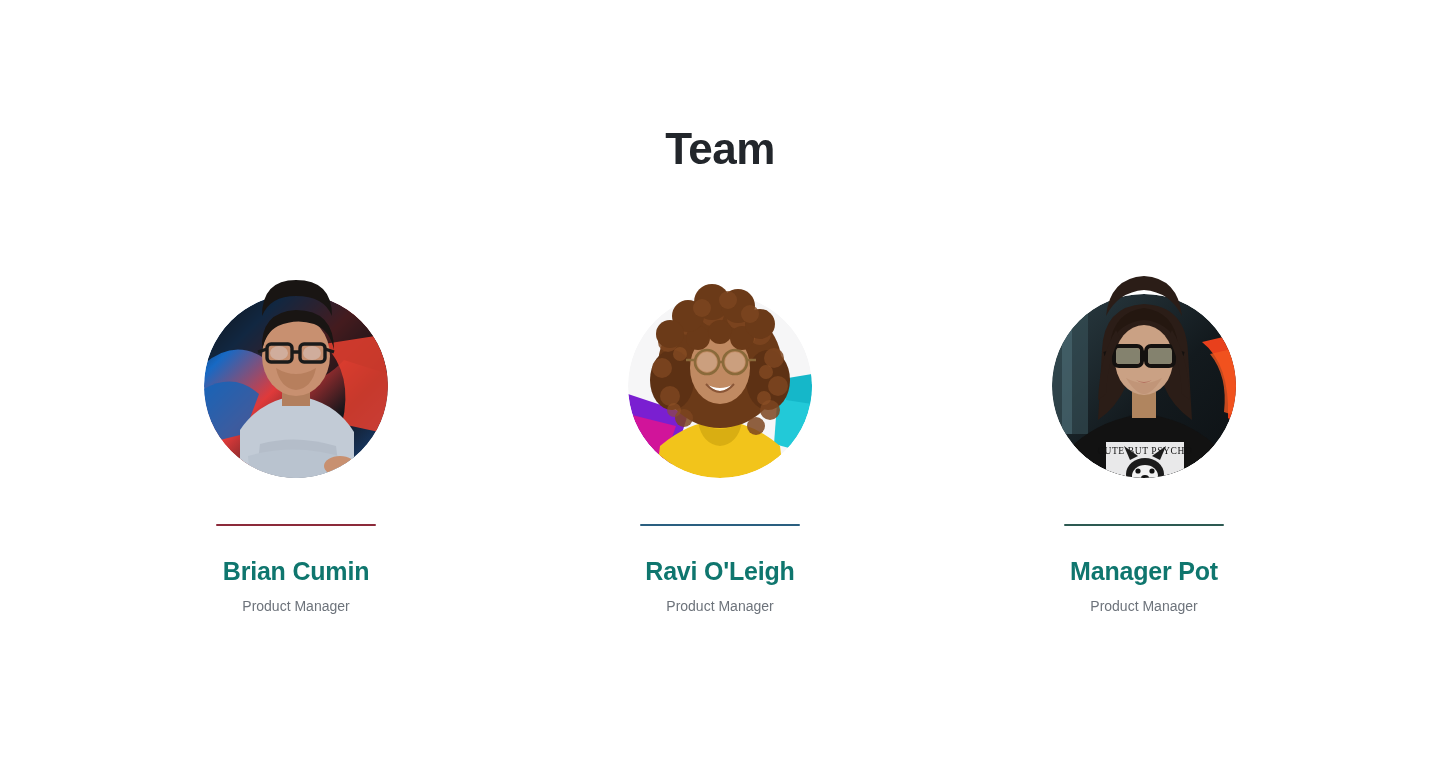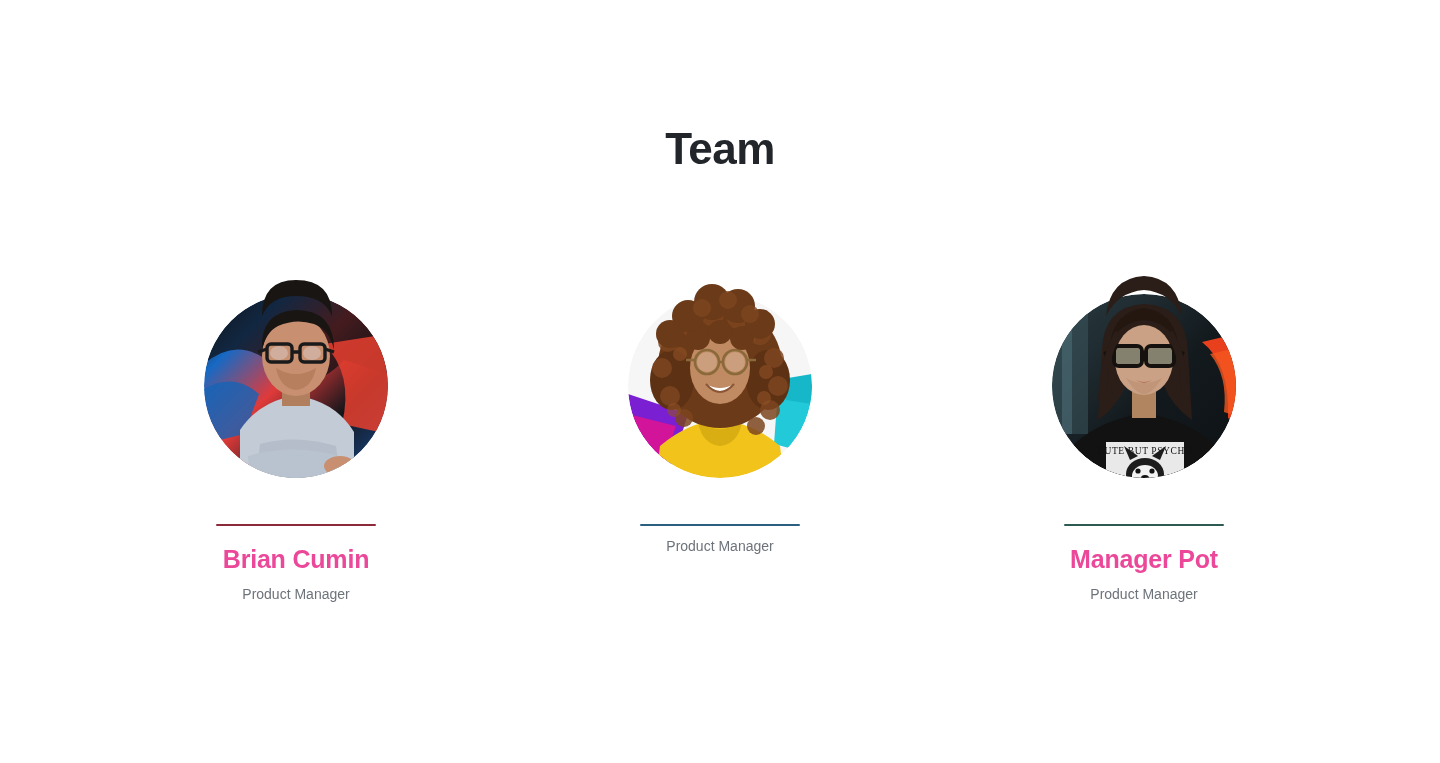--- a/index.html
+++ b/index.html
@@ -89,25 +89,25 @@
   
   .divider {
     width: 160px;
     height: 2px;
     margin-top: 38px;
     border-radius: 1px;
   }
 
   
   .member-name {
-    margin-top: 18px;
+    margin-top: 30px;
     font-size: 25px;
     line-height: 30px;
     font-weight: 700;
-    color: #ec4899;
+    color: #0f766e;
     letter-spacing: -0.2px;
     text-align: center;
   }
 
   .member-role {
     margin-top: 11px;
     font-size: 14px;
     line-height: 18px;
     font-weight: 400;
     color: #6d737b;
@@ -274,20 +274,21 @@
               <circle cx="74" cy="14" r="9"></circle>
                 <circle cx="100" cy="6" r="9"></circle>
               <circle cx="122" cy="20" r="9"></circle>
             </g>
           </svg>
         </div>
       </div>
 
       <div class="divider" style="background:#2a5f80"></div>
 
+      <div class="member-name">Ravi O'Leigh</div>
 
       <div class="member-role">Product Manager</div>
     </div>
 
     <div class="member-card">
       <div class="avatar-wrap">
         <div class="avatar">
           <svg viewBox="0 0 184 184" xmlns="http://www.w3.org/2000/svg">
             <defs>
               <linearGradient id="g3bg" x1="0" y1="0" x2="1" y2="1">

